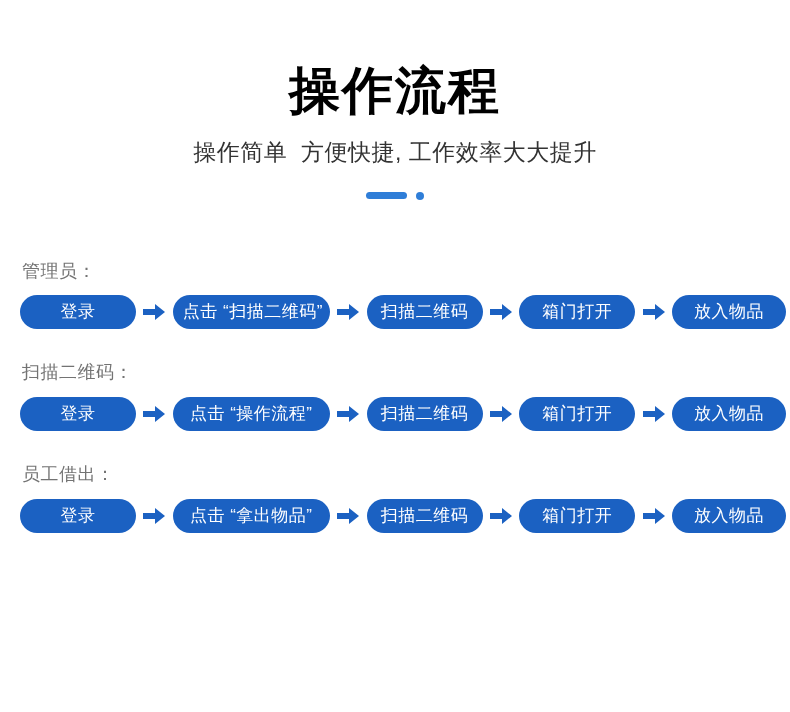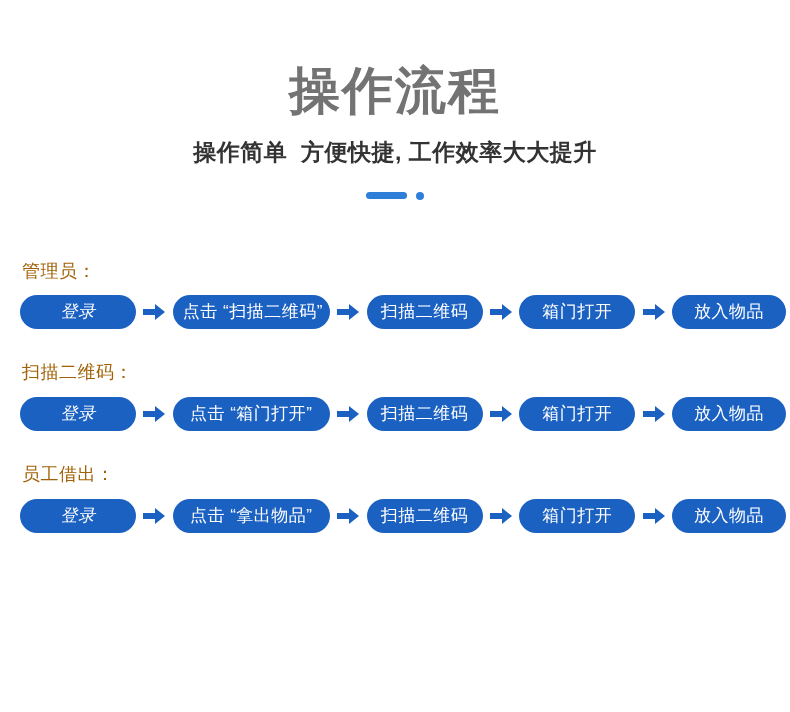--- a/index.html
+++ b/index.html
@@ -18,27 +18,27 @@
 
   
   .header {
     text-align: center;
     padding-top: 62px;
   }
   .page-title {
     font-size: 51px;
     font-weight: bold;
     letter-spacing: 2px;
-    color: #737373;
+    color: #000000;
     line-height: 1.15;
     margin: 0;
   }
   .page-subtitle {
     font-size: 23px;
-    font-weight: bold;
+    font-weight: normal;
     color: #333333;
     letter-spacing: 0.5px;
     margin: 16px 0 0 0;
     white-space: pre;
   }
   .divider-row {
     margin-top: 24px;
     display: flex;
     align-items: center;
     justify-content: center;
@@ -59,21 +59,21 @@
 
   
   .flows {
     margin-top: 62px;
   }
   .flow-group {
     margin-bottom: 34px;
   }
   .flow-label {
     font-size: 18px;
-    color: #a16207;
+    color: #737373;
     margin-left: 22px;
     margin-bottom: 14px;
     line-height: 1.1;
     letter-spacing: 0.5px;
   }
   .flow-row {
     display: flex;
     align-items: center;
     padding: 0 4px 0 20px;
     gap: 0;
@@ -85,21 +85,21 @@
     height: 34px;
     line-height: 34px;
     text-align: center;
     font-size: 17px;
     letter-spacing: 0.5px;
     white-space: nowrap;
     box-sizing: border-box;
     padding: 0 10px;
     flex: 0 0 auto;
   }
-  .pill.w-login   { width: 116px; font-style: italic; }
+  .pill.w-login   { width: 116px; }
   .pill.w-click   { width: 157px; }
   .pill.w-scan    { width: 116px; }
   .pill.w-door    { width: 116px; }
   .pill.w-final   { width: 114px; }
 
   .arrow-gap {
     flex: 1 1 auto;
     display: flex;
     align-items: center;
     justify-content: center;
@@ -156,21 +156,21 @@
     </div>
     <div class="flow-group">
       <div class="flow-label">扫描二维码：</div>
       <div class="flow-row">
         <div class="pill w-login">登录</div>
         <div class="arrow-gap">
           <svg class="arrow-icon" viewBox="0 0 22 18" xmlns="http://www.w3.org/2000/svg" aria-hidden="true">
             <path d="M0 6 L12 6 L12 1 L22 9 L12 17 L12 12 L0 12 Z" fill="#1b61c2"></path>
           </svg>
         </div>
-        <div class="pill w-click">点击 “箱门打开”</div>
+        <div class="pill w-click">点击 “操作流程”</div>
         <div class="arrow-gap">
           <svg class="arrow-icon" viewBox="0 0 22 18" xmlns="http://www.w3.org/2000/svg" aria-hidden="true">
             <path d="M0 6 L12 6 L12 1 L22 9 L12 17 L12 12 L0 12 Z" fill="#1b61c2"></path>
           </svg>
         </div>
         <div class="pill w-scan">扫描二维码</div>
         <div class="arrow-gap">
           <svg class="arrow-icon" viewBox="0 0 22 18" xmlns="http://www.w3.org/2000/svg" aria-hidden="true">
             <path d="M0 6 L12 6 L12 1 L22 9 L12 17 L12 12 L0 12 Z" fill="#1b61c2"></path>
           </svg>

